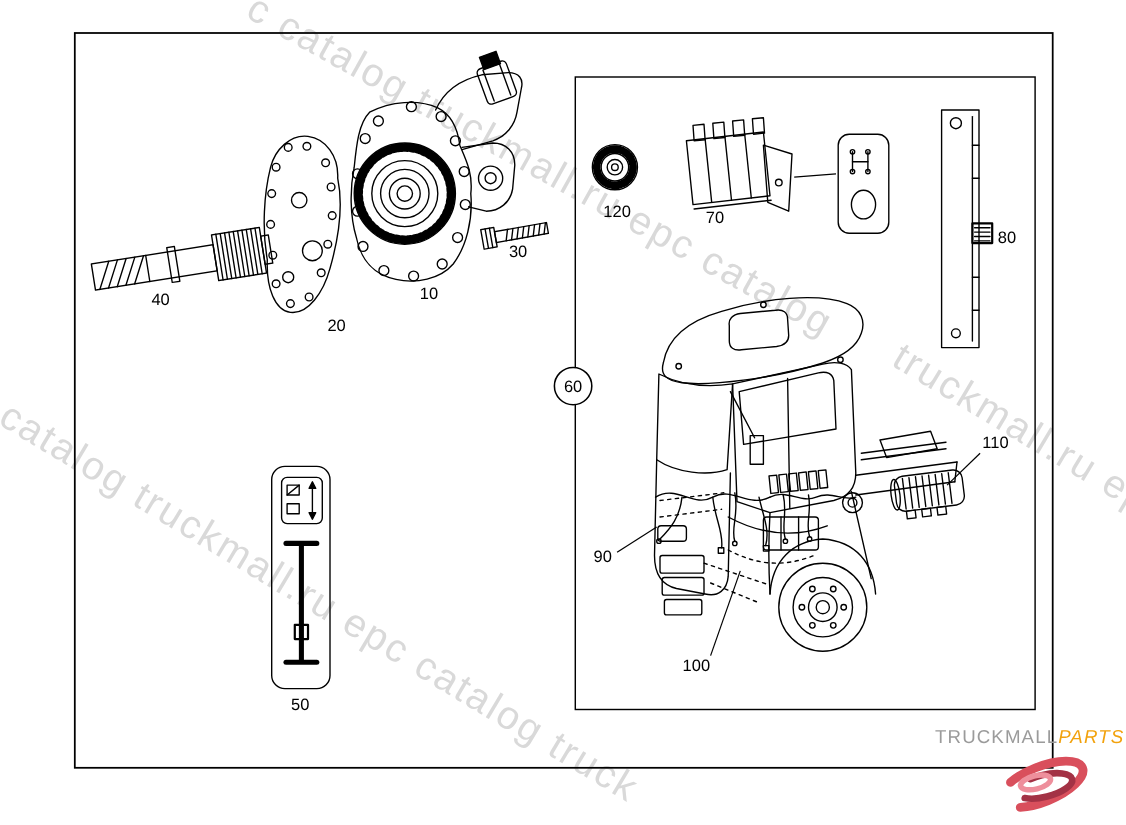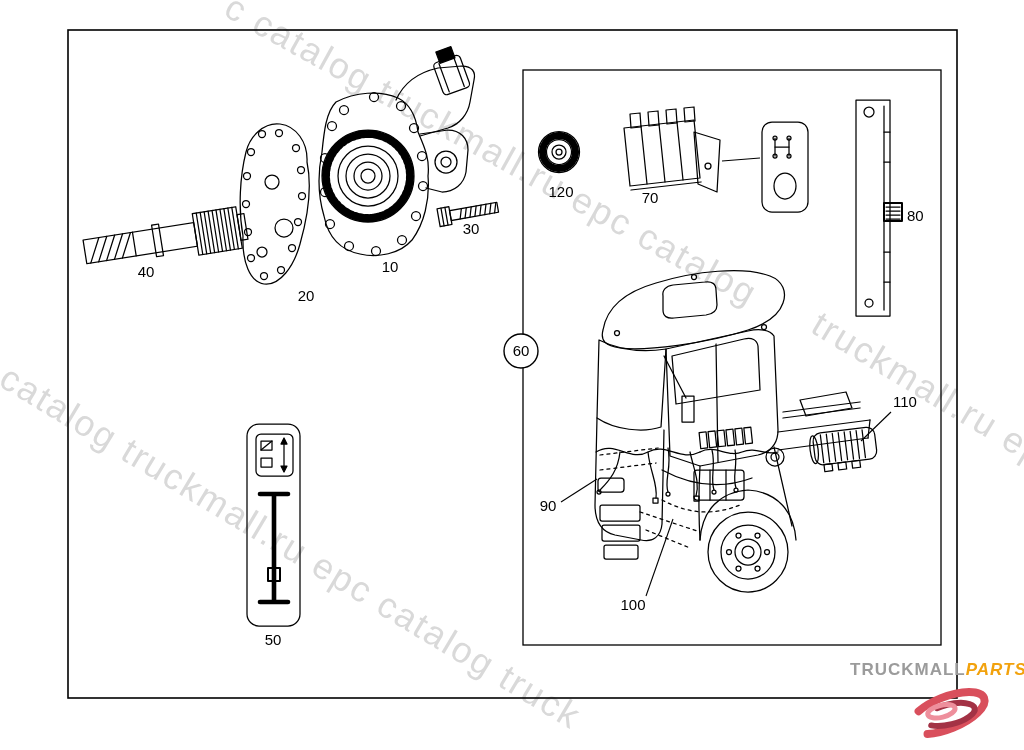--- a/index.html
+++ b/index.html
@@ -13,21 +13,21 @@
   .draw, .draw * { stroke:var(--line,#000); fill:none; stroke-width:1.25;
                    stroke-linecap:round; stroke-linejoin:round; }
   .draw .dark { fill:var(--line,#000); stroke:var(--line,#000); }
   .draw .thick { stroke-width:4.6; }
   .draw .mid { stroke-width:2; }
   .draw .dash { stroke-dasharray:3 4; }
   .labels text { font:15px "Liberation Sans",sans-serif; fill:var(--line,#000); stroke:none; }
   .labels line { stroke:var(--line,#000); stroke-width:1.1; }
   .badge { fill:#fff; stroke:var(--line,#000); stroke-width:1.4; }
   .logo { position:absolute; left:850px; top:660px; width:170px; z-index:3; }
-  .logo-text { text-align:left; font-weight:bold; font-size:17px; letter-spacing:1px; padding-right:6px; }
+  .logo-text { text-align:left; font-weight:normal; font-size:17px; letter-spacing:1px; padding-right:6px; }
   .logo-brand { color:var(--logo_gray,#9b9b9b); }
   .logo-parts { color:var(--logo_orange,#f2a20d); font-style:italic; }
   .logo-swirl { display:block; margin:2px 0 0 42px; }
   .swirl1 { stroke:var(--logo_red,#d94f5c); }
   .swirl2 { stroke:var(--logo_dark_red,#a33245); }
   .swirl3 { stroke:var(--logo_pink,#ee8f9c); }
 </style>
 </head>
 <body>
 

